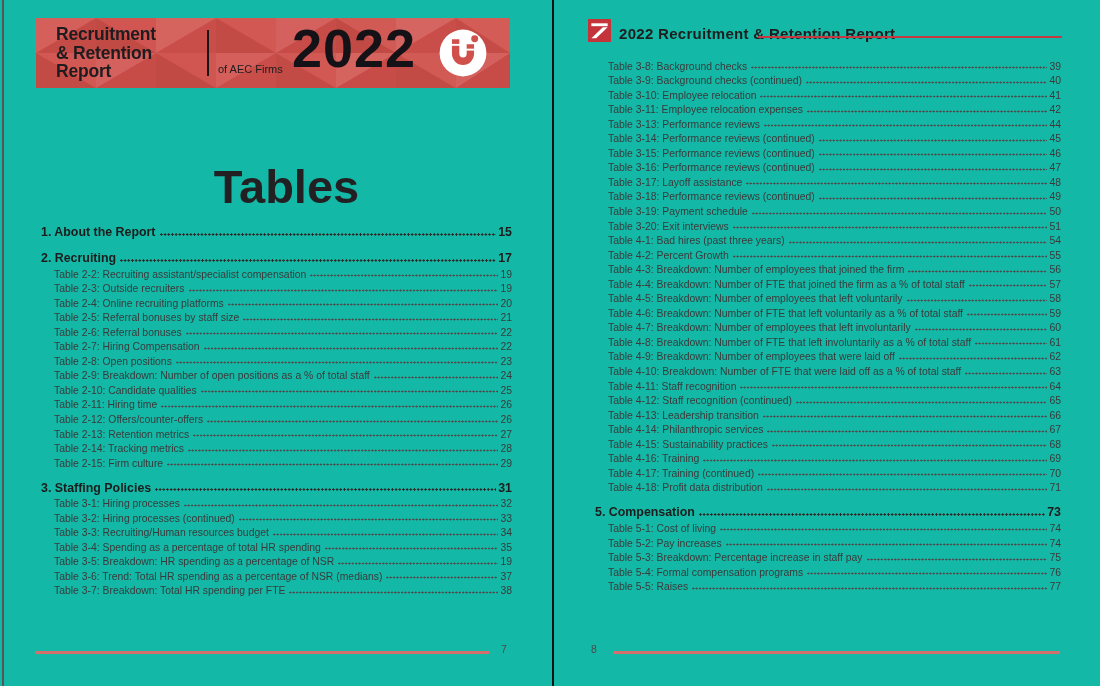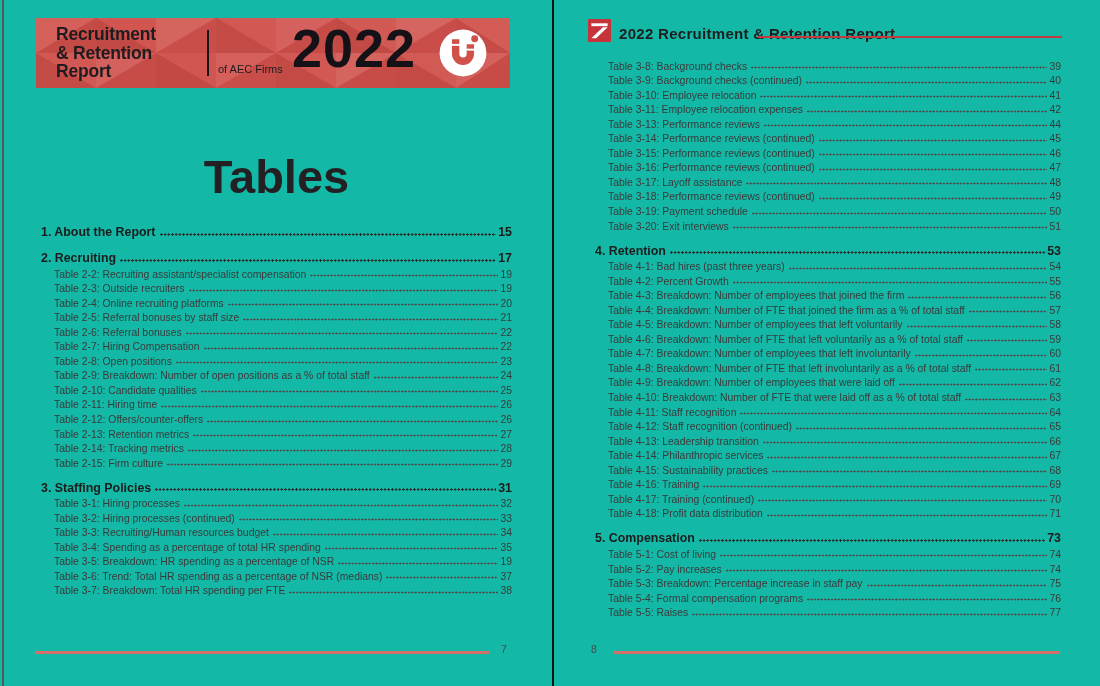--- a/index.html
+++ b/index.html
@@ -17,21 +17,21 @@
   .facets{position:absolute;left:0;top:0;width:100%;height:100%;}
   .banner-title{position:absolute;left:20px;top:7px;font-weight:800;font-size:17.5px;
     line-height:18.6px;color:#1f1c1f;letter-spacing:-0.2px;}
   .banner-divider{position:absolute;left:171px;top:12px;width:2px;height:46px;background:#161616;}
   .banner-sub{position:absolute;left:182px;top:45px;font-size:11px;color:#1f1c1f;}
   .banner-year{position:absolute;left:256px;top:-1px;font-size:54px;font-weight:800;
     color:#151217;letter-spacing:1px;}
   .magnet{position:absolute;left:401px;top:9px;width:52px;height:52px;}
 
   
-  .page-title{position:absolute;left:0;top:149px;width:553px;margin:0;text-align:center;
+  .page-title{position:absolute;left:0;top:149px;width:553px;margin:10px;text-align:center;
     font-size:47px;font-weight:800;color:#232023;letter-spacing:0px;}
 
   
   .toc{position:absolute;}
   .toc-left{left:41px;top:217px;width:471px;}
   .toc-right{left:41px;top:57px;width:466px;text-align:right;}
   .toc-row{display:flex;align-items:flex-end;}
   .toc-row.entry{height:14.55px;padding-left:13px;font-size:10.4px;color:#3a3a3a;}
   .toc-row.section{height:19px;margin-top:7px;font-size:12.4px;font-weight:bold;color:#1c1c1c;}
   .toc > .toc-row.section:first-child{margin-top:3px;}
@@ -320,25 +320,20 @@
         <div class="toc-row entry">
           <span class="lbl">Table 3-19: Payment schedule</span>
           <span class="dots"></span>
           <span class="pg">50</span>
         </div>
         <div class="toc-row entry">
           <span class="lbl">Table 3-20: Exit interviews</span>
           <span class="dots"></span>
           <span class="pg">51</span>
         </div>
-        <div class="toc-row section">
-          <span class="lbl">4. Retention</span>
-          <span class="dots"></span>
-          <span class="pg">53</span>
-        </div>
         <div class="toc-row entry">
           <span class="lbl">Table 4-1: Bad hires (past three years)</span>
           <span class="dots"></span>
           <span class="pg">54</span>
         </div>
         <div class="toc-row entry">
           <span class="lbl">Table 4-2: Percent Growth</span>
           <span class="dots"></span>
           <span class="pg">55</span>
         </div>

